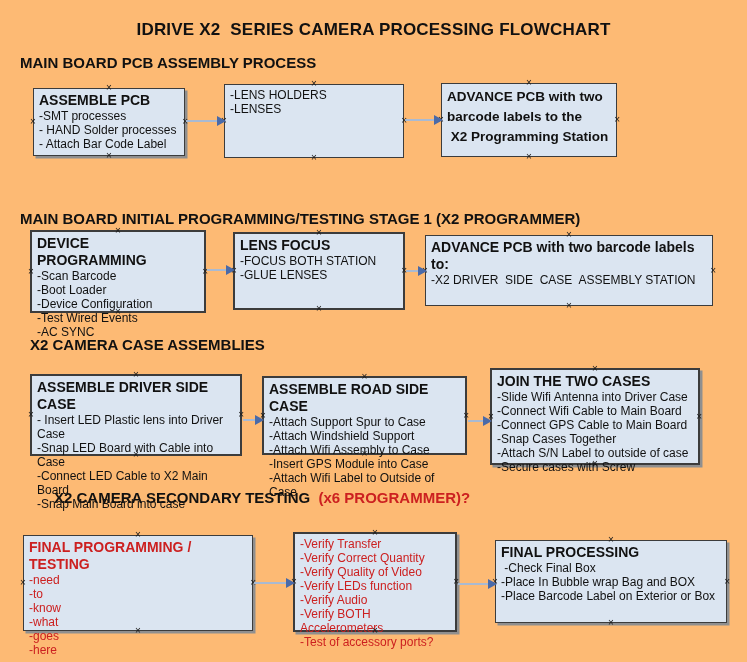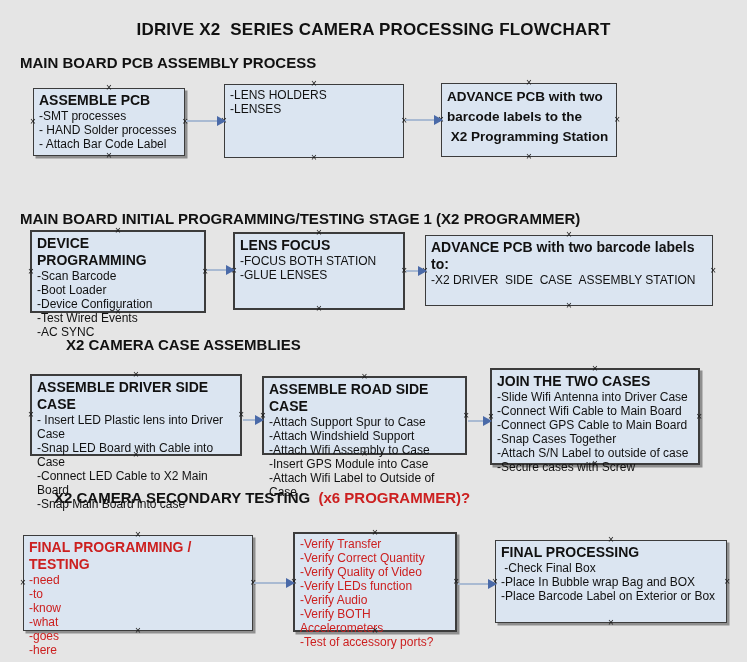--- a/index.html
+++ b/index.html
@@ -1,17 +1,17 @@
 <!DOCTYPE html>
 <html><head>
 <meta charset="utf-8">
 <style>
   html,body{margin:0;padding:0;background:#ffffff;}
   #canvas{
-    position:relative;width:747px;height:662px;background:#e5e5e5;
+    position:relative;width:747px;height:662px;background:#fdba74;
     font-family:"Liberation Sans", sans-serif;color:#111;overflow:hidden;
   }
   .main-title{
     position:absolute;left:0;right:0;top:20px;text-align:center;
     font-size:17px;font-weight:bold;white-space:pre;letter-spacing:.2px;
   }
   .sec{position:absolute;font-weight:bold;font-size:15px;white-space:pre;}
   .sec .red-part{color:#cc2020;}
   .fbox{
     position:absolute;background:#dbe5f1;border:1px solid #3c3c3c;
@@ -40,21 +40,21 @@
 </style>
 </head>
 <body>
 
 <div id="canvas">
 
   <div class="main-title">IDRIVE X2  SERIES CAMERA PROCESSING FLOWCHART</div>
 
   <div class="sec" style="left:20px;top:54px;">MAIN BOARD PCB ASSEMBLY PROCESS</div>
   <div class="sec" style="left:20px;top:210px;">MAIN BOARD INITIAL PROGRAMMING/TESTING STAGE 1 (X2 PROGRAMMER)</div>
-  <div class="sec" style="left:30px;top:336px;margin-left:36px;">X2 CAMERA CASE ASSEMBLIES</div>
+  <div class="sec" style="left:30px;top:336px;">X2 CAMERA CASE ASSEMBLIES</div>
   <div class="sec" style="left:30px;top:489px;margin-left:24px;"><span>X2 CAMERA SECONDARY TESTING </span><span class="red-part"> (x6 PROGRAMMER)?</span></div>
 
   <div class="fbox shadow" style="left:33px;top:88px;width:152px;height:68px;">
     <div class="btitle">ASSEMBLE PCB</div>
     <div class="line">-SMT processes</div>
     <div class="line">- HAND Solder processes</div>
     <div class="line">- Attach Bar Code Label</div>
   <span class="handle h-t">×</span>
       <span class="handle h-b">×</span>
       <span class="handle h-l">×</span>

